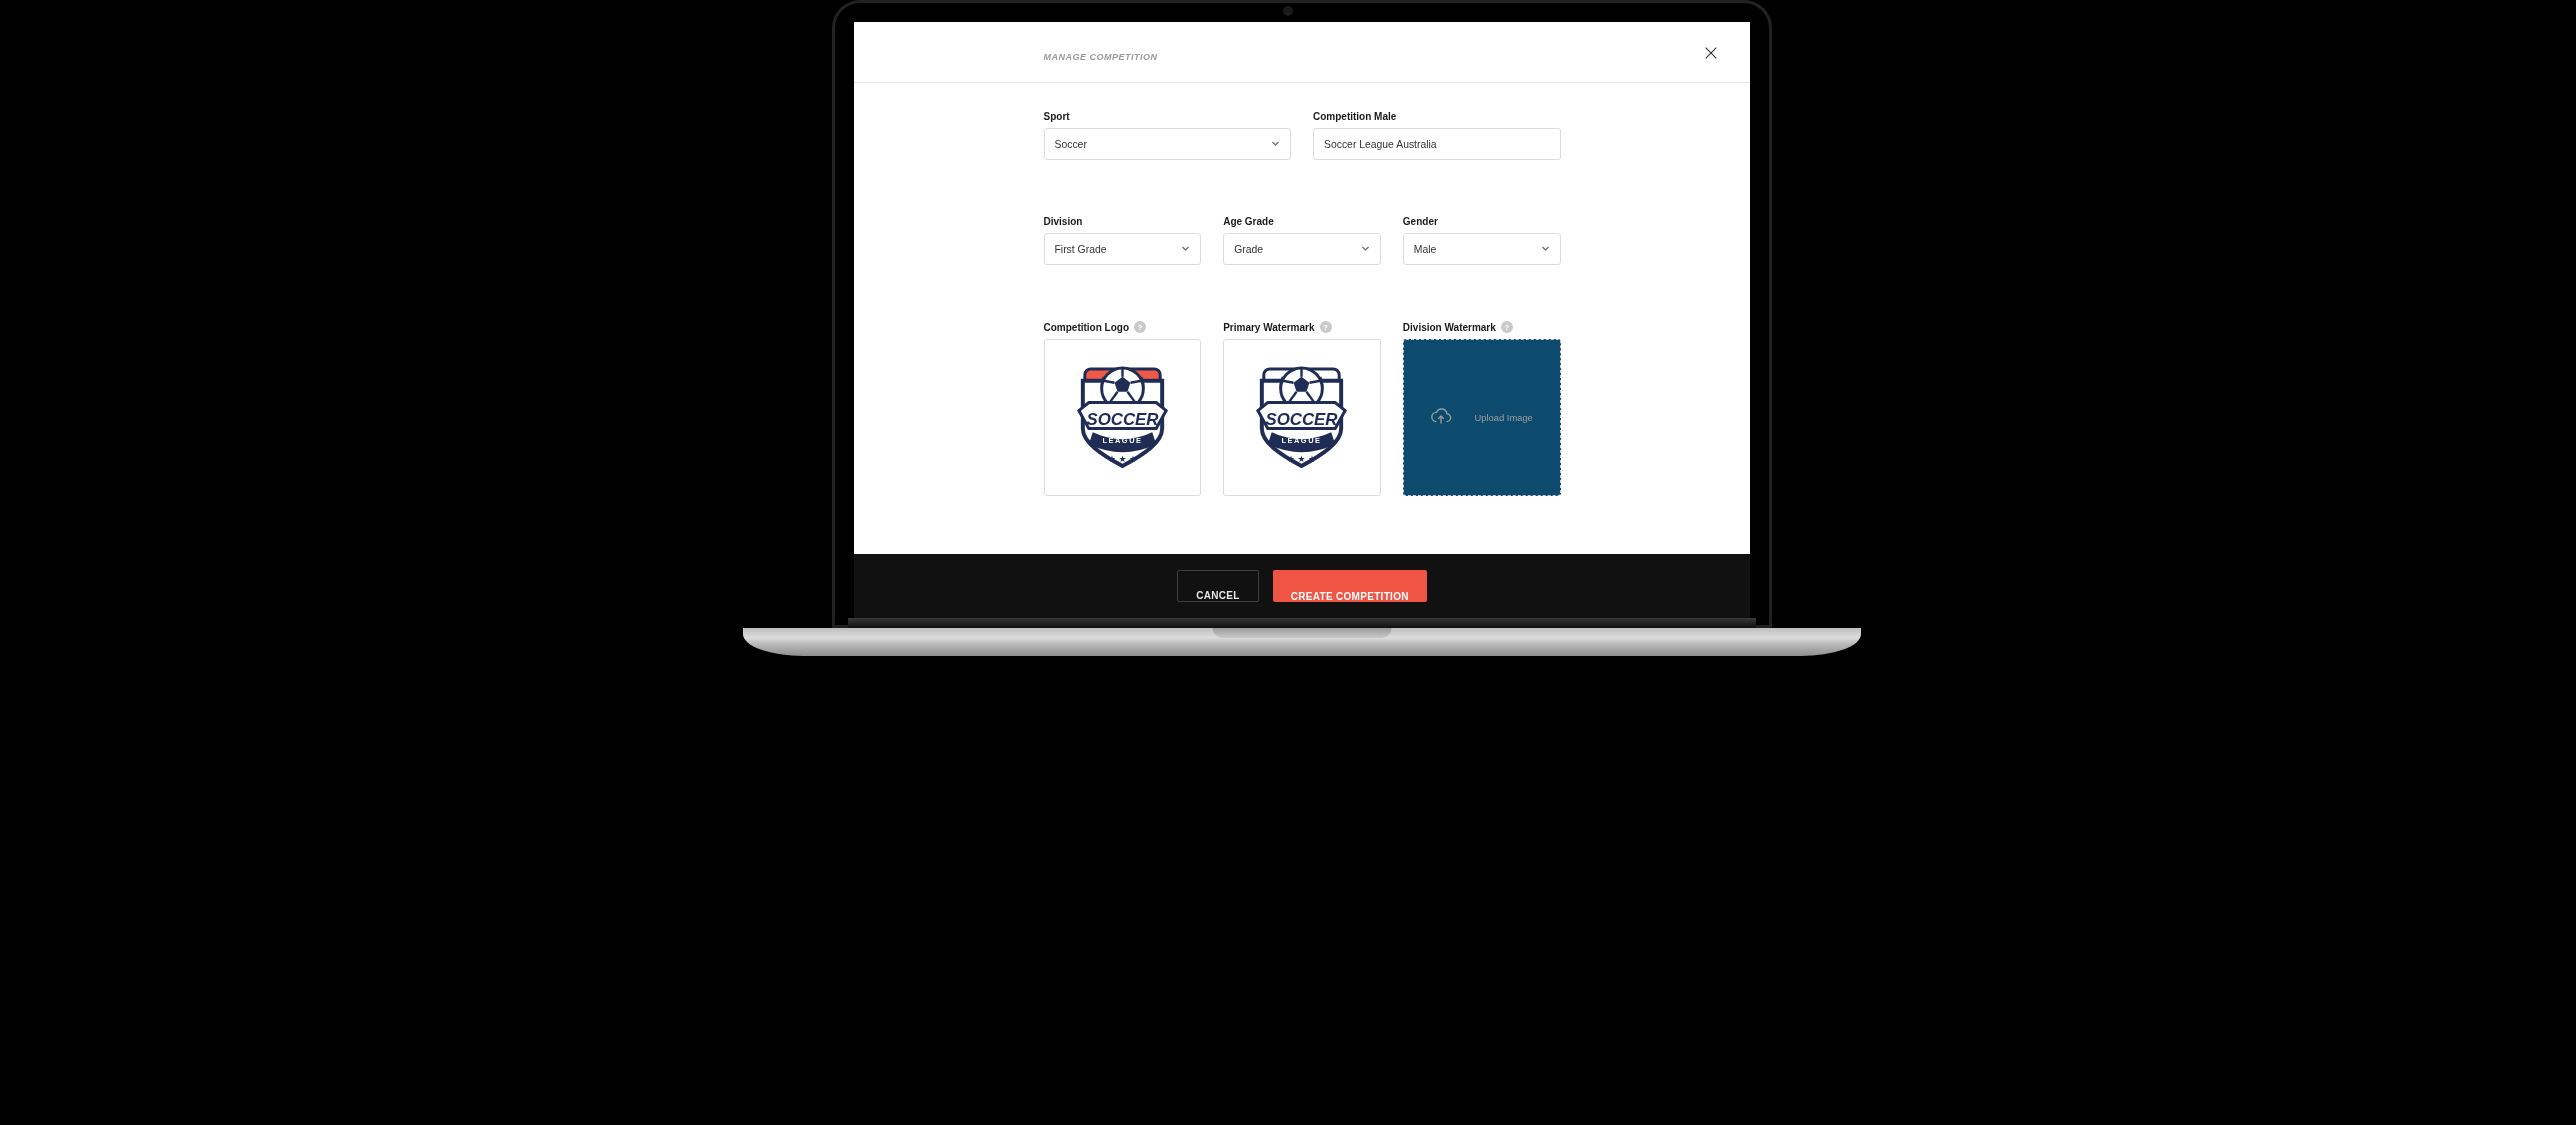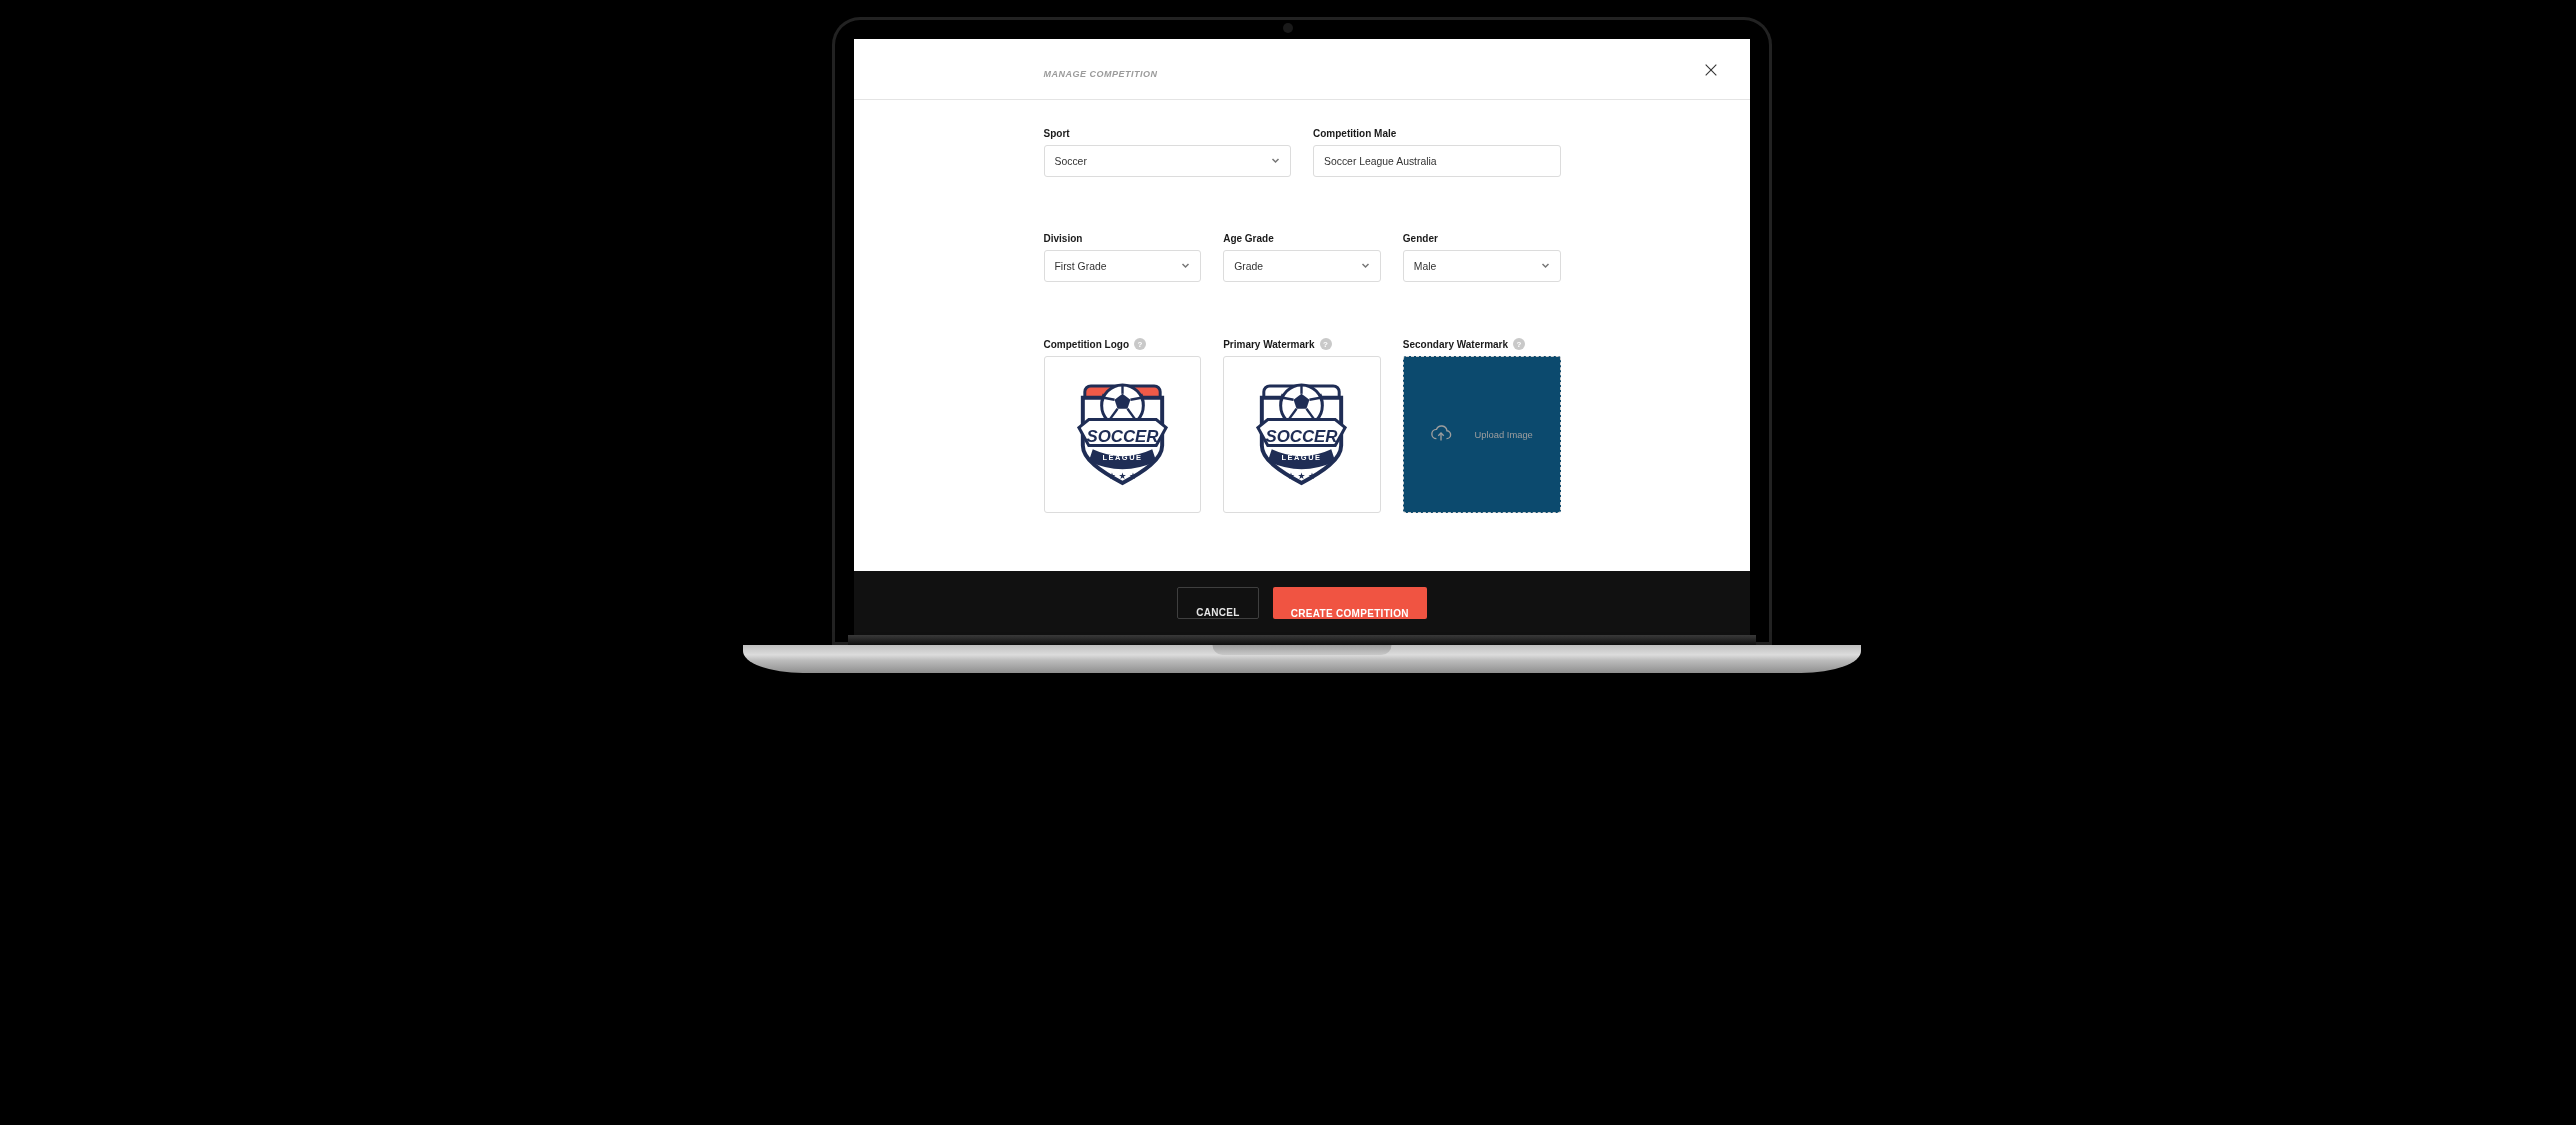--- a/index.html
+++ b/index.html
@@ -11,21 +11,21 @@
     align-items: flex-start;
     justify-content: center;
     min-height: 1126px;
     overflow: hidden;
   }
 
   
   .laptop {
     position: relative;
     width: 968px;
-    margin-top: 17px;
+    margin-top: 0;
     padding-left: 28px;
   }
   .laptop-screen-wrap {
     background: #000;
     border-radius: 28px 28px 0 0;
     padding: 22px 22px 0 22px;
     box-shadow: inset 0 0 0 3px #222;
   }
   .laptop-notch {
     position: absolute;
@@ -357,21 +357,21 @@
                     <path d="M30 82 q30 14 60 0 l4 12 q-34 16 -68 0 z" fill="#1f2d55"></path>
                     <text x="60" y="93" text-anchor="middle" font-family="Arial" font-size="7.5" font-weight="700" letter-spacing="1.5" fill="#fff">LEAGUE</text>
                     <text x="60" y="112" text-anchor="middle" font-size="9" fill="#1f2d55">★ ★ ★</text>
                   </svg>
                 </span>
               </div>
             </div>
 
             <div class="field span-2">
               <div class="label-row">
-                <span class="label">Secondary Watermark</span>
+                <span class="label">Division Watermark</span>
                 <span class="help">?</span>
               </div>
               <div class="upload-box">
                 <span>
                   <svg viewBox="0 0 24 24">
                     <path d="M7 17a5 5 0 0 1 0-10 6 6 0 0 1 11.5 1.5A4 4 0 0 1 18 17"></path>
                     <line x1="12" y1="11" x2="12" y2="19"></line>
                     <polyline points="9 14 12 11 15 14"></polyline>
                   </svg>
                 </span>

